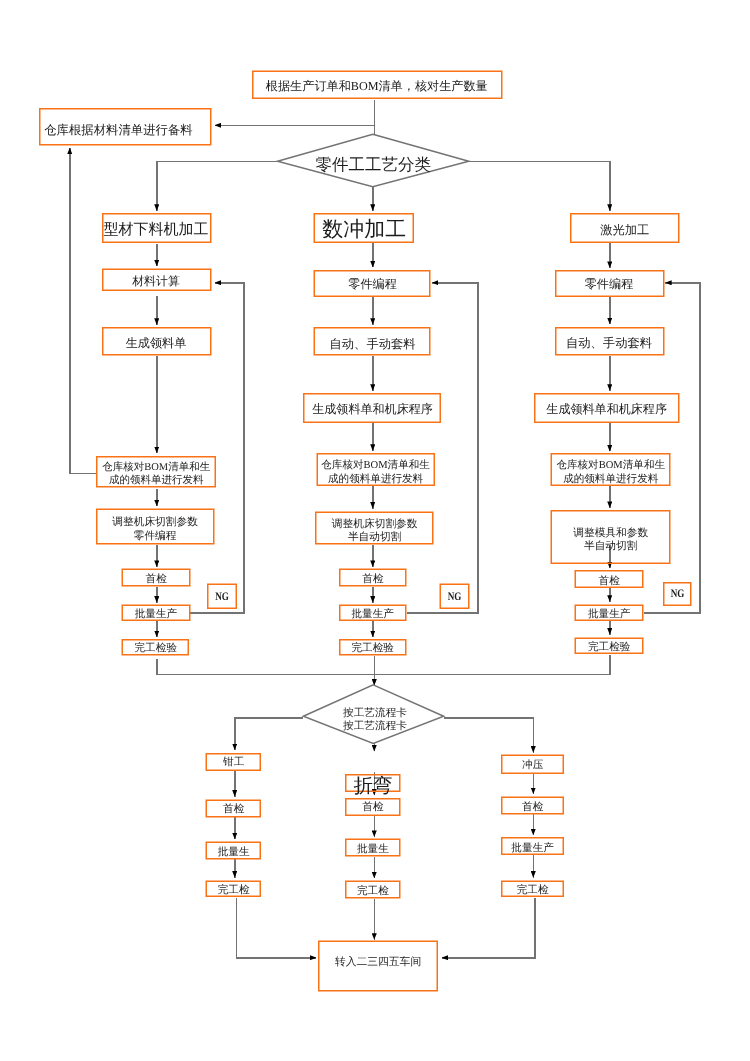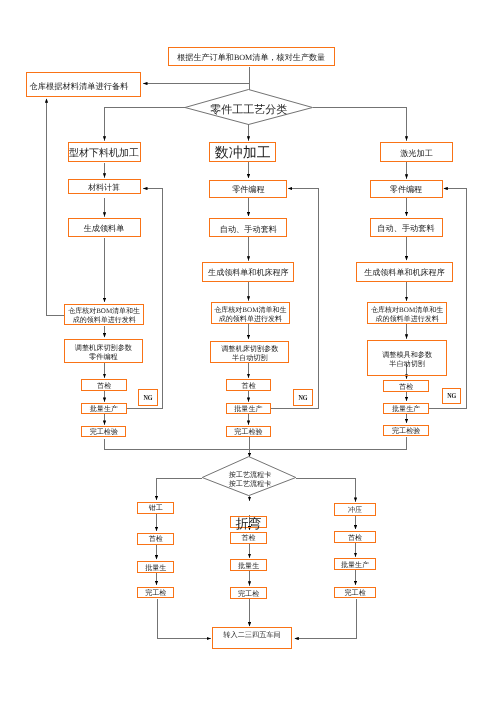--- a/index.html
+++ b/index.html
@@ -304,21 +304,21 @@
 <div class="node" style="left:334.3px;top:558.3px;width:41.6px;height:11.8px;font-size:7.10px;">
       <div class="tw">
         <span>批量生产</span>
       </div>
     </div>
 <div class="node" style="left:334.3px;top:586.5px;width:41.6px;height:11.8px;font-size:7.10px;">
       <div class="tw">
         <span>完工检</span>
       </div>
     </div>
-<div class="node upshift" style="left:211.6px;top:627.2px;width:80.9px;height:22px;font-size:7.2px;">
+<div class="node upshift" style="left:211.6px;top:627.2px;width:80.9px;height:34px;font-size:7.2px;">
       <div class="tw">
         <span>转入二三四五车间</span>
       </div>
     </div>
 
 <div class="dia" style="left:185px;top:92.4px;width:127.5px;height:35px;font-size:11px;">
       <div>
         <span>零件工工艺分类</span>
       </div>
     </div>

